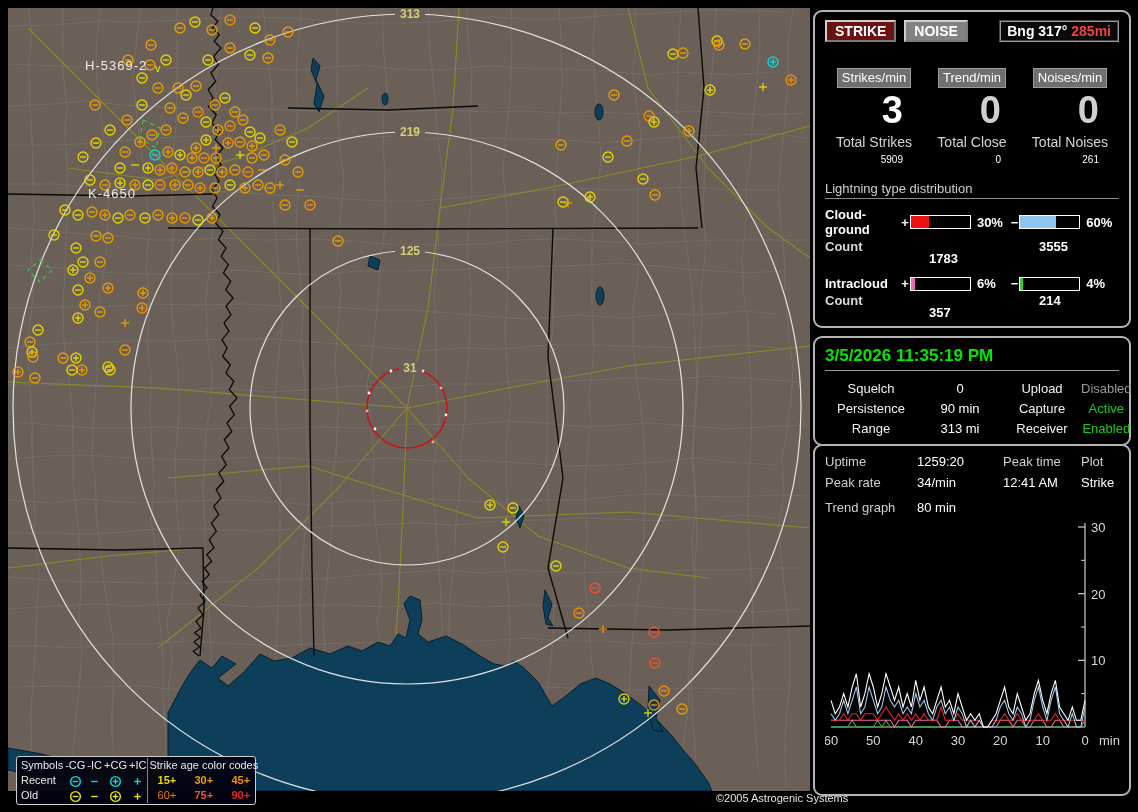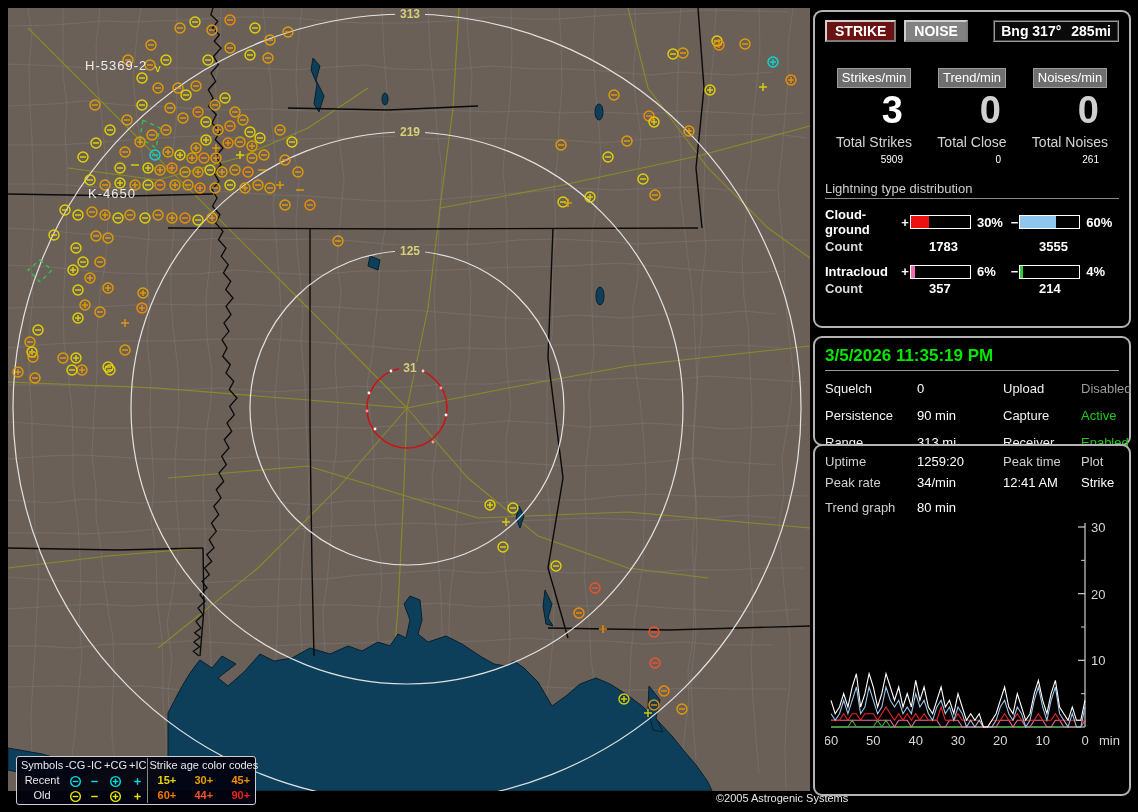--- a/index.html
+++ b/index.html
@@ -6,59 +6,59 @@
   body{position:relative;width:1138px;height:812px;overflow:hidden;
        font-family:"Liberation Sans","DejaVu Sans",sans-serif;color:#fff;}
   #map-wrap{position:absolute;left:8px;top:8px;width:802px;height:783px;background:#6b6058;}
   #map-wrap svg{display:block;}
   
   #legend{position:absolute;left:16px;top:756px;width:240px;height:49px;
           background:rgba(3,3,16,0.94);border:1px solid #cfcfcf;border-radius:3px;
           font-size:11px;line-height:15px;color:#e8e8e8;padding:1px 3px;box-sizing:border-box;}
   #legend table{border-collapse:collapse;width:100%;}
   #legend td{padding:0 1px;text-align:center;white-space:nowrap;font-size:11px;}
-  #legend td.lab{text-align:center;width:42px;}
+  #legend td.lab{text-align:left;width:42px;}
   #legend td.sep{border-left:1px solid #888;width:2px;padding:0;}
   #legend .sym svg{vertical-align:middle;}
   #copyright{position:absolute;left:716px;top:792px;font-size:11px;color:#e6e6e6;}
   
   .panel{position:absolute;left:813px;width:318px;background:#000;border:2px solid #b4b4b4;
          border-radius:9px;box-sizing:border-box;padding:8px 10px;}
   #p1{top:10px;height:318px;}
   #p2{top:336px;height:110px;}
   #p3{top:444px;height:352px;padding-bottom:4px;}
   .btnrow{display:flex;align-items:center;gap:8px;}
   .btn{font-weight:bold;font-size:14px;padding:1px 8px;border:2px outset #cfcfcf;color:#fff;}
   .btn.strike{background:#6b1212;}
   .btn.noise{background:#828282;}
   .bng{margin-left:auto;background:#0a0a0a;border:2px groove #9a9a9a;padding:1px 6px;
        font-weight:bold;font-size:14px;}
-  .bng .mi{color:#ffffff;margin-left:10px;}
+  .bng .mi{color:#ef4444;margin-left:4px;}
   .cols3{display:flex;margin-top:26px;}
   .cols3 .col{flex:1;text-align:center;}
   .chip{display:inline-block;background:#6f6f6f;border:1px solid #9c9c9c;color:#fff;
         font-size:13px;padding:0 4px;line-height:18px;}
   .rate{font-size:38px;font-weight:bold;text-align:right;padding-right:20px;line-height:44px;}
   .tlabel{font-size:14px;color:#d4d4d4;margin-top:2px;}
   .tval{font-size:10px;color:#fff;text-align:right;padding-right:20px;margin-top:4px;}
   .dist-head{color:#cfcfcf;font-size:13px;border-bottom:1px solid #8a8a8a;
              padding-bottom:2px;margin-top:16px;margin-bottom:8px;}
   .drow{display:flex;align-items:center;font-size:13px;font-weight:bold;margin:6px 0 2px 0;}
   .drow .dl{width:92px;}
   .drow .sign{width:12px;text-align:center;}
   .bar{width:72px;height:12px;border:1px solid #fff;background:#000;margin-right:6px;}
   .bar .fill{height:100%;}
   .drow .pct{width:40px;}
   .crow{display:flex;font-size:13px;font-weight:bold;margin-bottom:10px;}
   .crow .dl{width:104px;color:#d8d8d8;}
-  .crow .c1{width:110px;}
+  .crow .c1{width:110px;margin-top:12px;}
   
   .dt{color:#00e800;font-size:17px;font-weight:bold;border-bottom:1px solid #9a9a9a;
       padding-bottom:4px;margin-bottom:10px;}
-  .grid2{display:grid;grid-template-columns:92px 86px 78px 1fr;row-gap:12px;font-size:13px;}
+  .grid2{display:grid;grid-template-columns:92px 86px 78px 1fr;row-gap:5px;font-size:13px;text-align:center;}
   .grid2 .lbl{color:#f0f0f0;}
   .dim{color:#9a9a9a;} .grn{color:#1ecc1e;}
   
   .grid3{display:grid;grid-template-columns:92px 86px 78px 1fr;row-gap:6px;font-size:13px;}
   .grid3 .lbl{color:#cfcfcf;}
   .trendrow{display:flex;gap:8px;font-size:13px;margin-top:10px;}
   .trendrow .lbl{color:#cfcfcf;width:84px;}
 </style>
 </head>
 <body>
@@ -959,22 +959,22 @@
                 <line x1="7" y1="4" x2="7" y2="10"></line>
               </g>
             </svg></td>
       <td class="sym"><svg width="13" height="13" viewBox="0 0 14 14">
               <g stroke="#e8e800" fill="none" stroke-width="1.5">
                 <line x1="3.5" y1="7" x2="10.5" y2="7"></line>
                 <line x1="7" y1="3.5" x2="7" y2="10.5"></line>
               </g>
             </svg></td>
       <td class="sep"></td>
-      <td style="color: rgb(245, 120, 0); font-weight: bold;">60+</td>
-      <td style="color: rgb(242, 84, 44); font-weight: bold;">44+</td>
+      <td style="color: rgb(245, 120, 0); font-weight: normal;">60+</td>
+      <td style="color: rgb(242, 84, 44); font-weight: bold;">75+</td>
       <td style="color: rgb(238, 36, 36); font-weight: bold;">90+</td>
     </tr>
   </tbody>
     </table>
 </div>
 
 <div id="copyright">©2005 Astrogenic Systems</div>
 
 <div class="panel" id="p1">
   <div class="btnrow">

